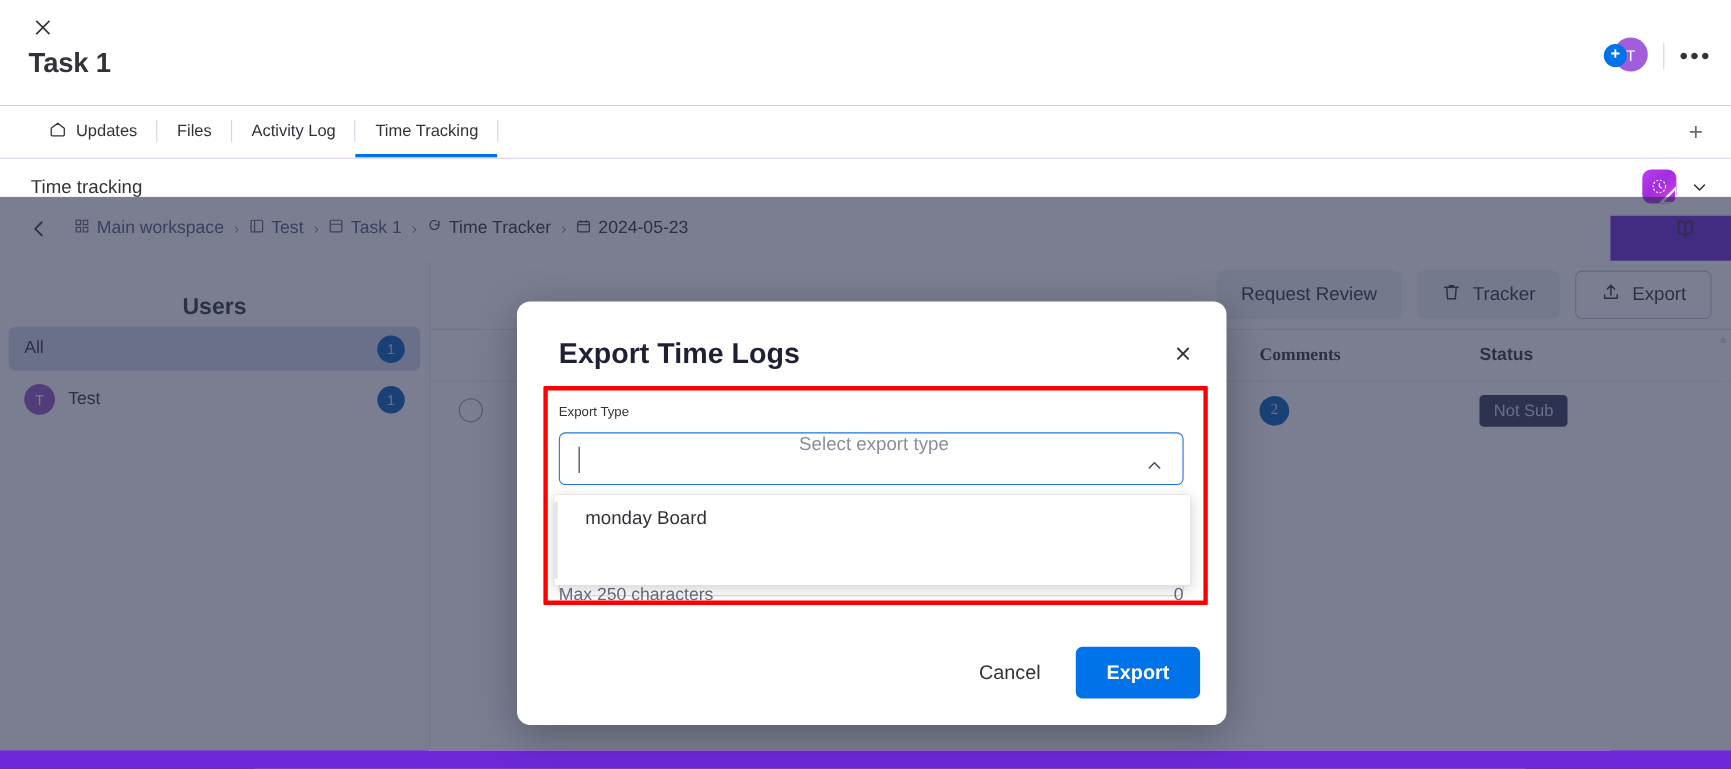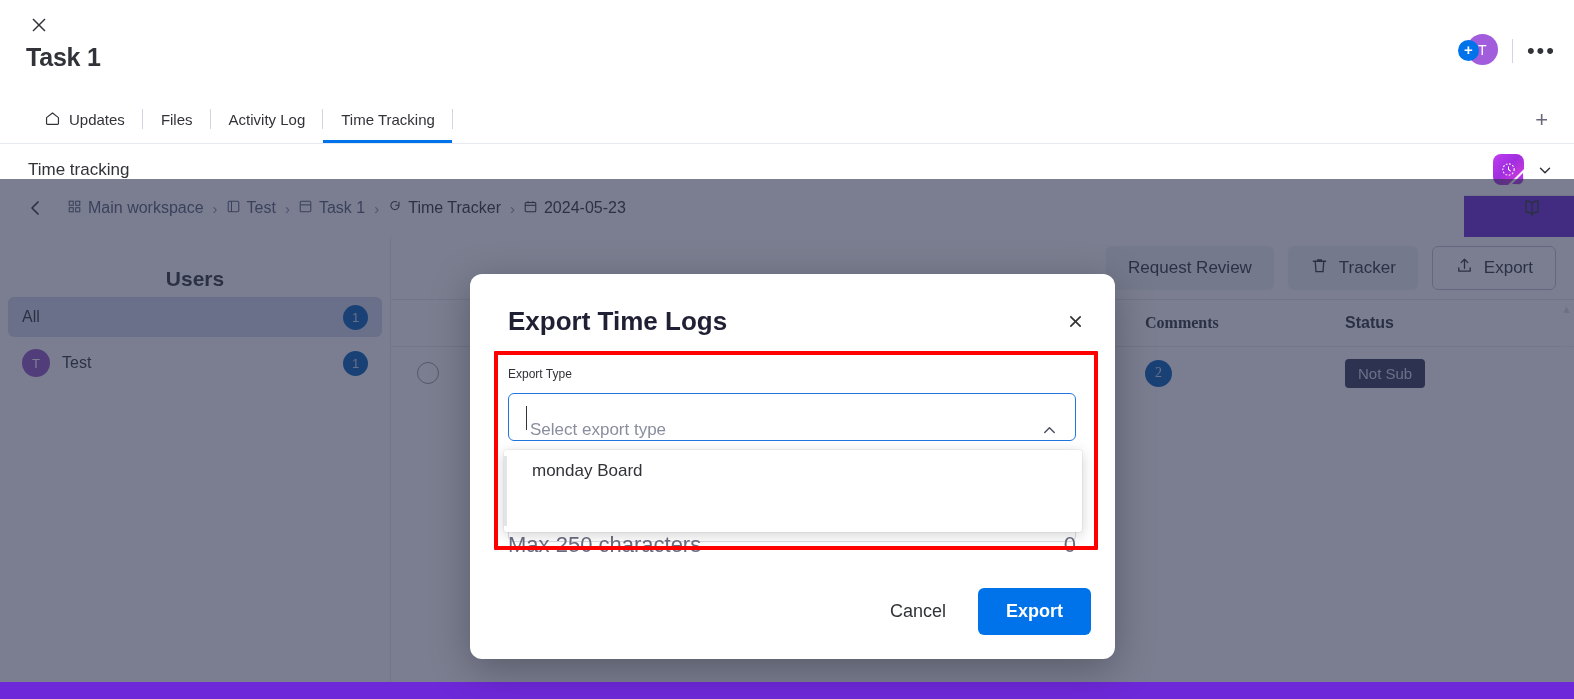--- a/index.html
+++ b/index.html
@@ -166,34 +166,34 @@
   }
   .modal-close {
     position: absolute; right: 28px; top: 35px; width: 24px; height: 24px;
     display: flex; align-items: center; justify-content: center;
     color: #333; font-size: 19px; cursor: pointer;
   }
   .field-label { position: absolute; left: 38px; top: 93px; font-size: 12px; color: #323338; }
   .select-box {
     position: absolute; left: 38px; top: 119px; width: 568px; height: 48px;
     border: 1.6px solid #1f76e0; border-radius: 6px; background: #fff;
-    display: flex; align-items: flex-end; padding: 0 16px;
+    display: flex; align-items: center; padding: 0 16px; flex-direction: column;
   }
   .select-caret-wrap { position: absolute; left: 17px; top: 12px; width: 1px; height: 24px; background: #323338; }
   .select-ph { font-size: 17px; color: #8a8d9e; margin-left: 5px; }
   .select-arrow { margin-left: auto; color: #4a4d63; display: flex; align-items: center; }
 
   .textarea-ghost {
     position: absolute; left: 38px; top: 176px; width: 568px; height: 92px;
     border: 1px solid #d9dbe4; border-radius: 6px; background: #fff;
     font-size: 16px; color: #9fa2b0; padding: 10px 14px; overflow: hidden;
   }
   .helper-row {
     position: absolute; left: 38px; top: 258px; width: 568px;
-    display: flex; justify-content: space-between; font-size: 22px; color: #6a6d80;
+    display: flex; justify-content: space-between; font-size: 16px; color: #6a6d80;
   }
 
   .dropdown {
     position: absolute; left: 34px; top: 176px; width: 578px; height: 82px;
     background: #fff; border-radius: 3px; z-index: 70;
     box-shadow: 0 3px 14px rgba(0,0,0,0.18), 0 0 0 1px rgba(0,0,0,0.04);
   }
   .dd-item {
     height: 41px; display: flex; align-items: center; padding-left: 28px;
     font-size: 17px; color: #323338; cursor: pointer;

